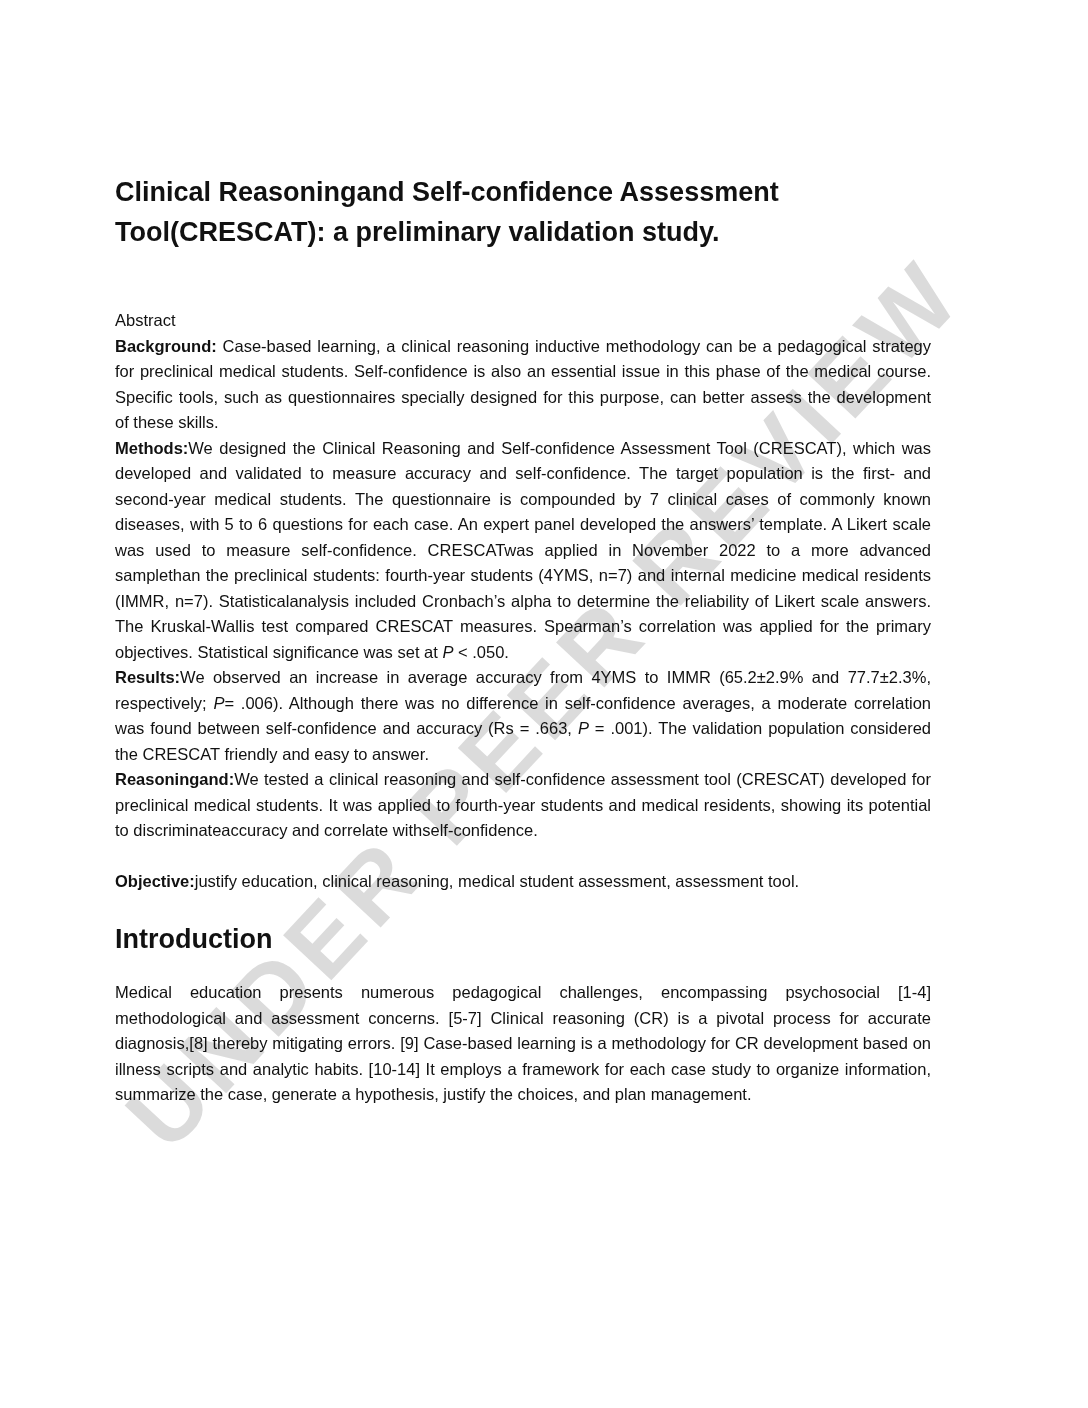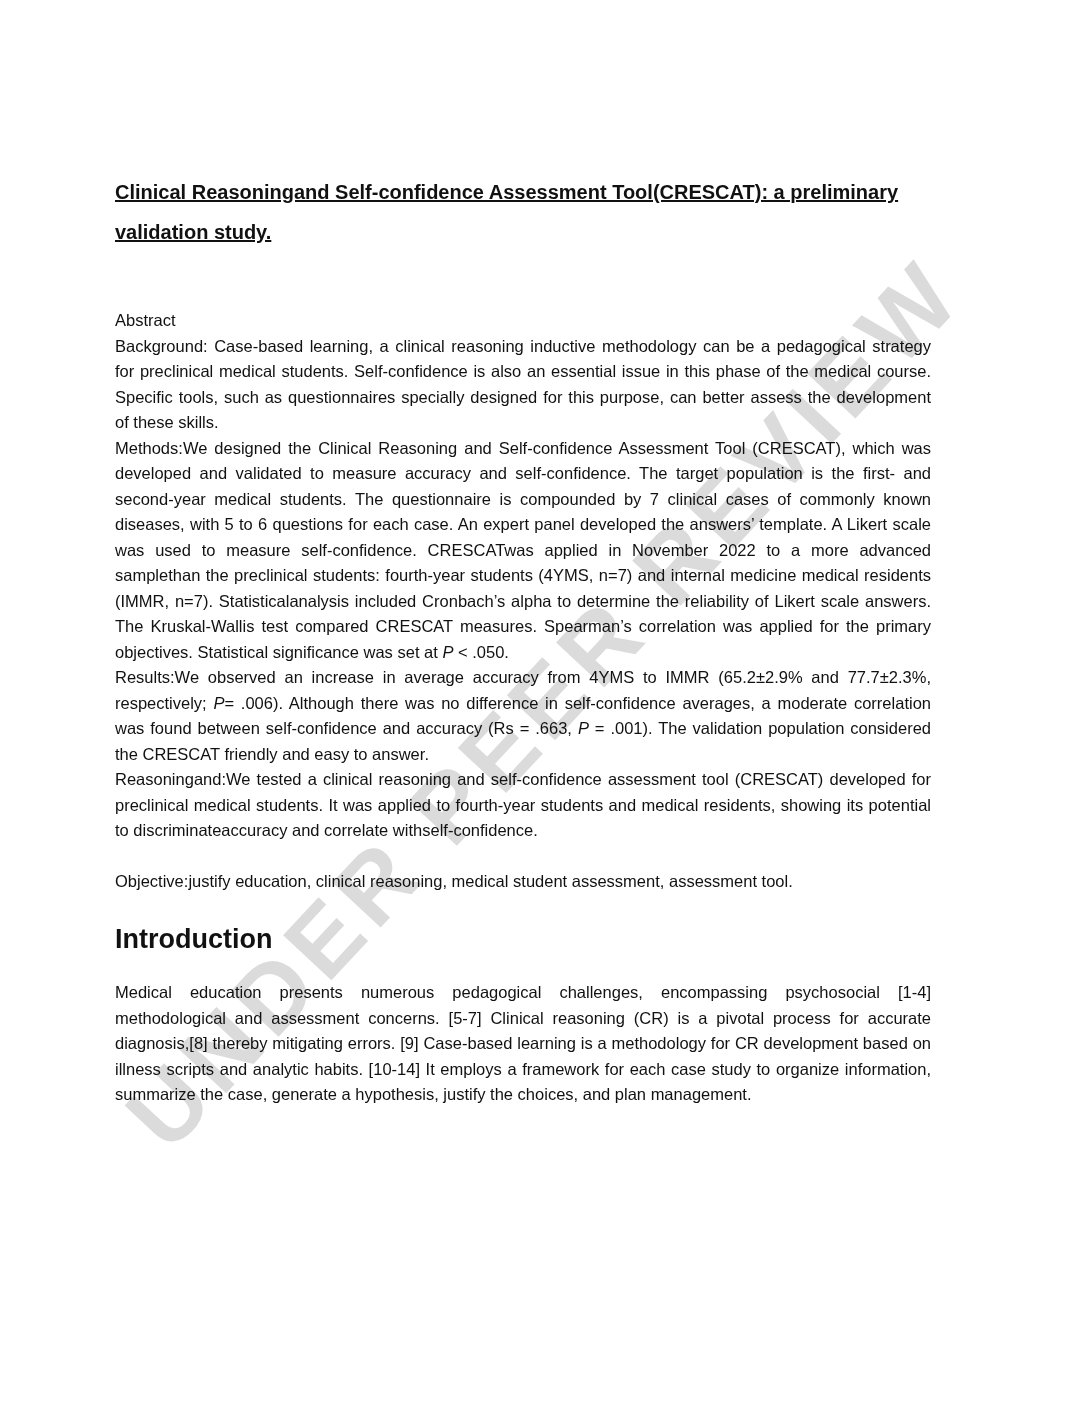--- a/index.html
+++ b/index.html
@@ -31,39 +31,38 @@
     z-index: 1;
   }
   .content {
     position: absolute;
     left: 115px;
     top: 172px;
     width: 816px;
     z-index: 2;
   }
   .doc-title {
-    font-size: 20px;
+    font-size: 27px;
     font-weight: bold;
     line-height: 40px;
     margin: 0 0 0 0;
-    text-decoration: underline;
   }
   .abstract-heading {
     font-size: 16.5px;
     font-weight: normal;
     line-height: 25.5px;
     margin: 56px 0 0 0;
   }
   .para {
     font-size: 16.5px;
     line-height: 25.5px;
     margin: 0;
     text-align: justify;
   }
-  .para b { font-weight: normal; }
+  .para b { font-weight: bold; }
   .para i { font-style: italic; }
   .keywords-block { margin-top: 25px; }
   .section-heading {
     font-size: 27px;
     font-weight: bold;
     line-height: 26px;
     margin: 32px 0 0 0;
   }
   .intro-block { margin-top: 28px; }
 </style>

